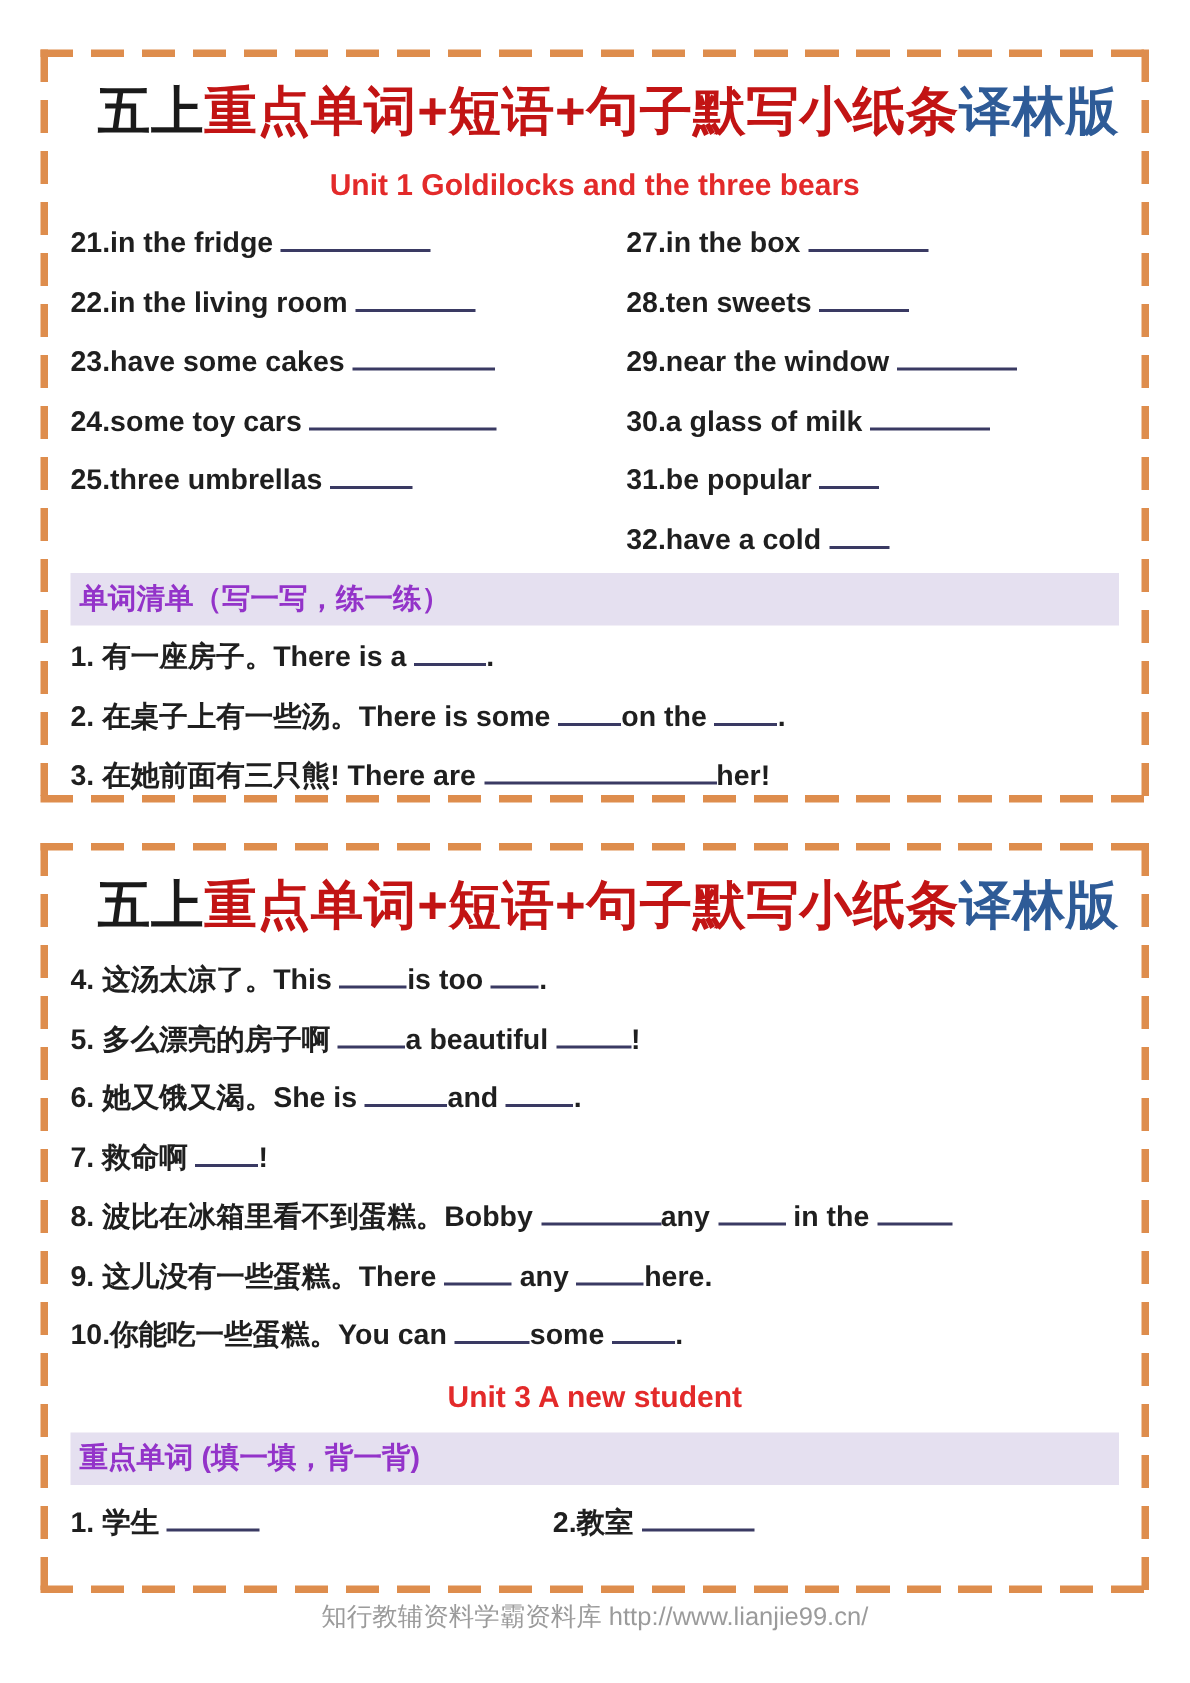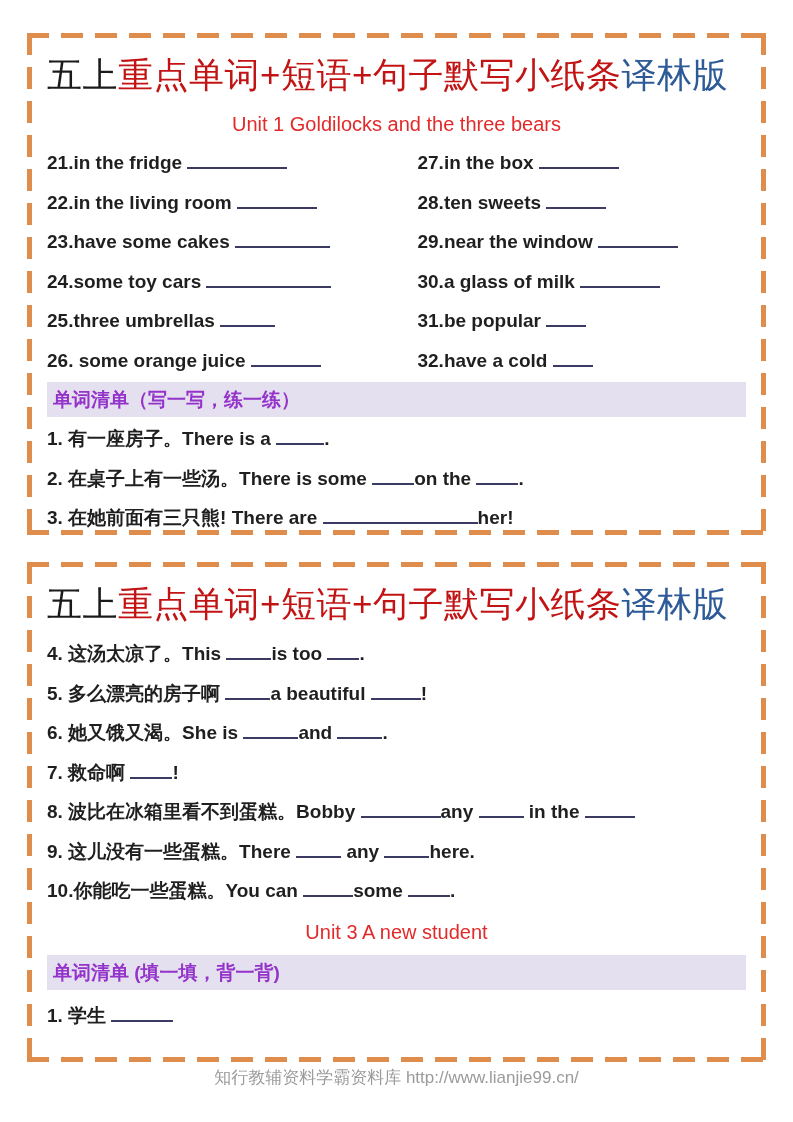--- a/index.html
+++ b/index.html
@@ -31,34 +31,34 @@
     background-repeat: no-repeat;
     background-position: left top, left bottom, left top, right top;
     background-size: 100% 5px, 100% 5px, 5px 100%, 5px 100%;
   }
   #card1 { top: 33px;  height: 502px; }
   #card2 { top: 562px; height: 500px; }
 
   .title {
     margin: 20px 0 0 0;
     font-size: 35px;
-    font-weight: normal;
-    text-align: left;
+    font-weight: bold;
+    text-align: right;
     line-height: 44px;
     letter-spacing: 0.5px;
     white-space: nowrap;
   }
   .t-black { color: #1a1a1a; }
   .t-red   { color: #C21414; }
   .t-blue  { color: #2E5B97; }
 
   .unit {
     margin: 14px 0 2px 0;
     font-size: 20px;
-    font-weight: normal;
+    font-weight: bold;
     color: #E32A2A;
     text-align: center;
     line-height: 26px;
   }
 
   ul.linelist {
     list-style: none;
     margin: 0;
     padding: 0;
   }
@@ -121,21 +121,20 @@
 
   <h2 class="unit">Unit 1 Goldilocks and the three bears</h2>
 
   <div class="phrase-grid">
     <ul class="linelist">
         <li>21.in the fridge <span class="blank" style="width: 100px;"></span></li>
         <li>22.in the living room <span class="blank" style="width: 80px;"></span></li>
         <li>23.have some cakes <span class="blank" style="width: 95px;"></span></li>
         <li>24.some toy cars <span class="blank" style="width: 125px;"></span></li>
         <li>25.three umbrellas <span class="blank" style="width: 55px;"></span></li>
-        <li>26. some orange juice <span class="blank" style="width: 70px;"></span></li>
       </ul>
     <ul class="linelist">
         <li>27.in the box <span class="blank" style="width: 80px;"></span></li>
         <li>28.ten sweets <span class="blank" style="width: 60px;"></span></li>
         <li>29.near the window <span class="blank" style="width: 80px;"></span></li>
         <li>30.a glass of milk <span class="blank" style="width: 80px;"></span></li>
         <li>31.be popular <span class="blank" style="width: 40px;"></span></li>
         <li>32.have a cold <span class="blank" style="width: 40px;"></span></li>
       </ul>
   </div>
@@ -157,22 +156,25 @@
       <li>5. 多么漂亮的房子啊  <span class="blank" style="width: 45px;"></span>a beautiful <span class="blank" style="width: 50px;"></span>!</li>
       <li>6. 她又饿又渴。She is <span class="blank" style="width: 55px;"></span>and <span class="blank" style="width: 45px;"></span>.</li>
       <li>7. 救命啊  <span class="blank" style="width: 42px;"></span>!</li>
       <li>8. 波比在冰箱里看不到蛋糕。Bobby <span class="blank" style="width: 80px;"></span>any <span class="blank" style="width: 45px;"></span> in the <span class="blank" style="width: 50px;"></span></li>
       <li>9. 这儿没有一些蛋糕。There <span class="blank" style="width: 45px;"></span> any <span class="blank" style="width: 45px;"></span>here.</li>
       <li>10.你能吃一些蛋糕。You can <span class="blank" style="width: 50px;"></span>some <span class="blank" style="width: 42px;"></span>.</li>
     </ul>
 
   <h2 class="unit">Unit 3 A new student</h2>
 
-  <div class="banner">单词清单 (填一填，背一背)</div>
+  <div class="banner">重点单词 (填一填，背一背)</div>
 
   <div class="words-grid">
     <ul class="linelist">
         <li>1. 学生 <span class="blank" style="width: 62px;"></span></li>
+      </ul>
+    <ul class="linelist">
+        <li>2.教室 <span class="blank" style="width: 75px;"></span></li>
       </ul>
   </div>
 </section>
 
 <div class="footer">知行教辅资料学霸资料库 http://www.lianjie99.cn/</div>
 
 </body></html>

